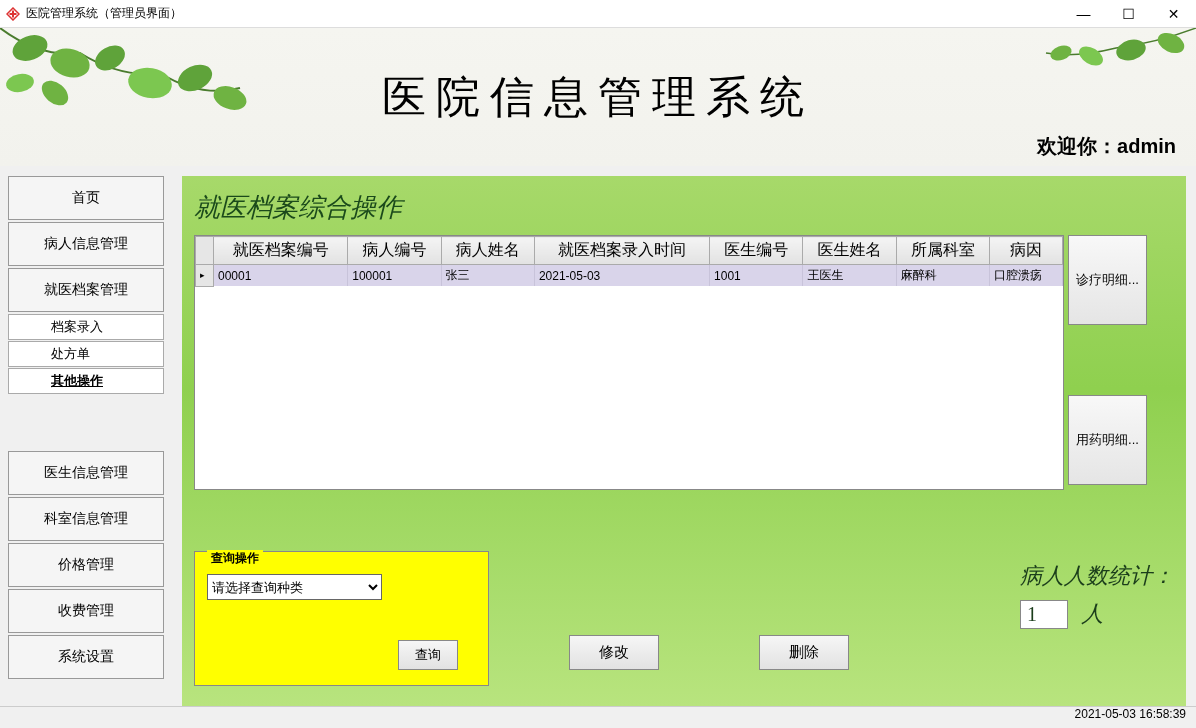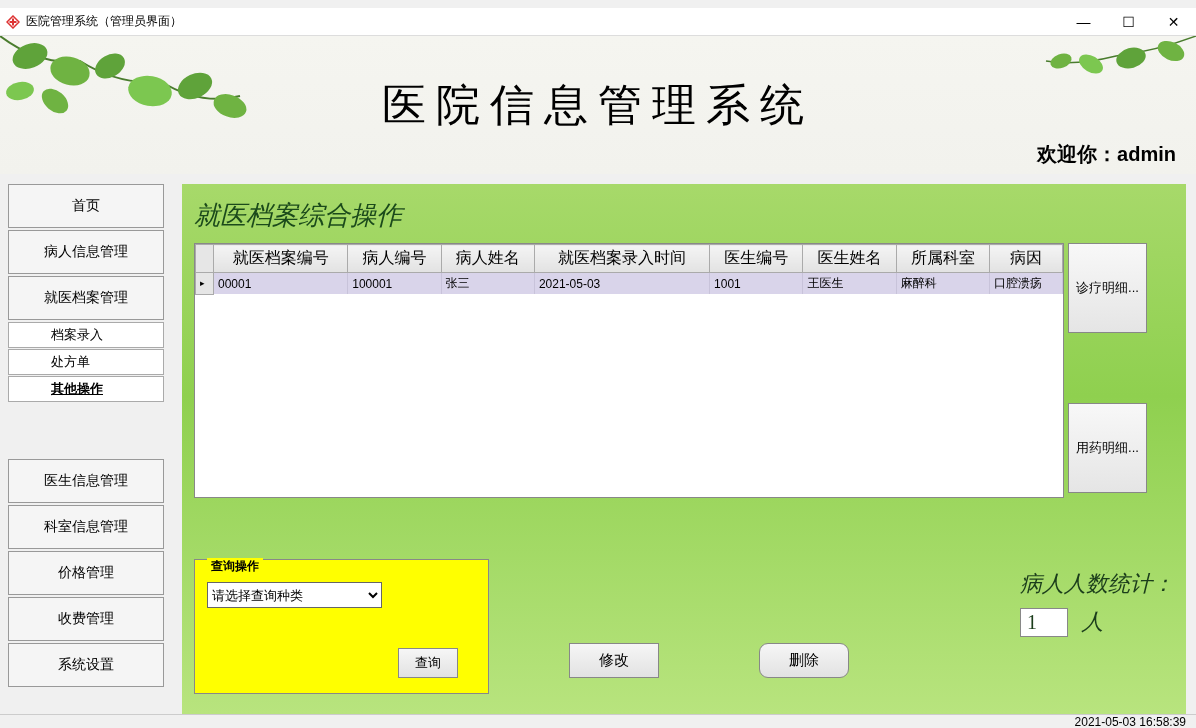--- a/index.html
+++ b/index.html
@@ -12,21 +12,20 @@
     }
     .titlebar {
       height: 28px;
       background: #fff;
       border-bottom: 1px solid #ddd;
       display: flex;
       align-items: center;
       justify-content: space-between;
       padding: 0 0 0 6px;
       font-size: 12px;
-      margin-top: 8px;
     }
     .titlebar-left { display: flex; align-items: center; gap: 6px; }
     .app-icon {
       width: 14px; height: 14px;
       display: inline-flex; align-items: center; justify-content: center;
     }
     .titlebar-right { display: flex; }
     .win-btn {
       width: 45px; height: 28px;
       display: flex; align-items: center; justify-content: center;
@@ -348,21 +347,21 @@
 
     <div class="lower">
       <div class="query-box">
         <div class="query-legend">查询操作</div>
         <select class="query-select">
           <option>请选择查询种类</option>
         </select>
         <button class="query-btn">查询</button>
       </div>
       <button class="action-btn" style="margin-left:80px;">修改</button>
-      <button class="action-btn" style="margin-left:100px;border-radius:9px;">删除</button>
+      <button class="action-btn" style="margin-left:100px;">删除</button>
       <div class="stats">
         <div>病人人数统计：</div>
         <div style="margin-top:8px;">
           <span class="stats-count">1</span>
           <span>人</span>
         </div>
       </div>
     </div>
   </div>
 </div>

